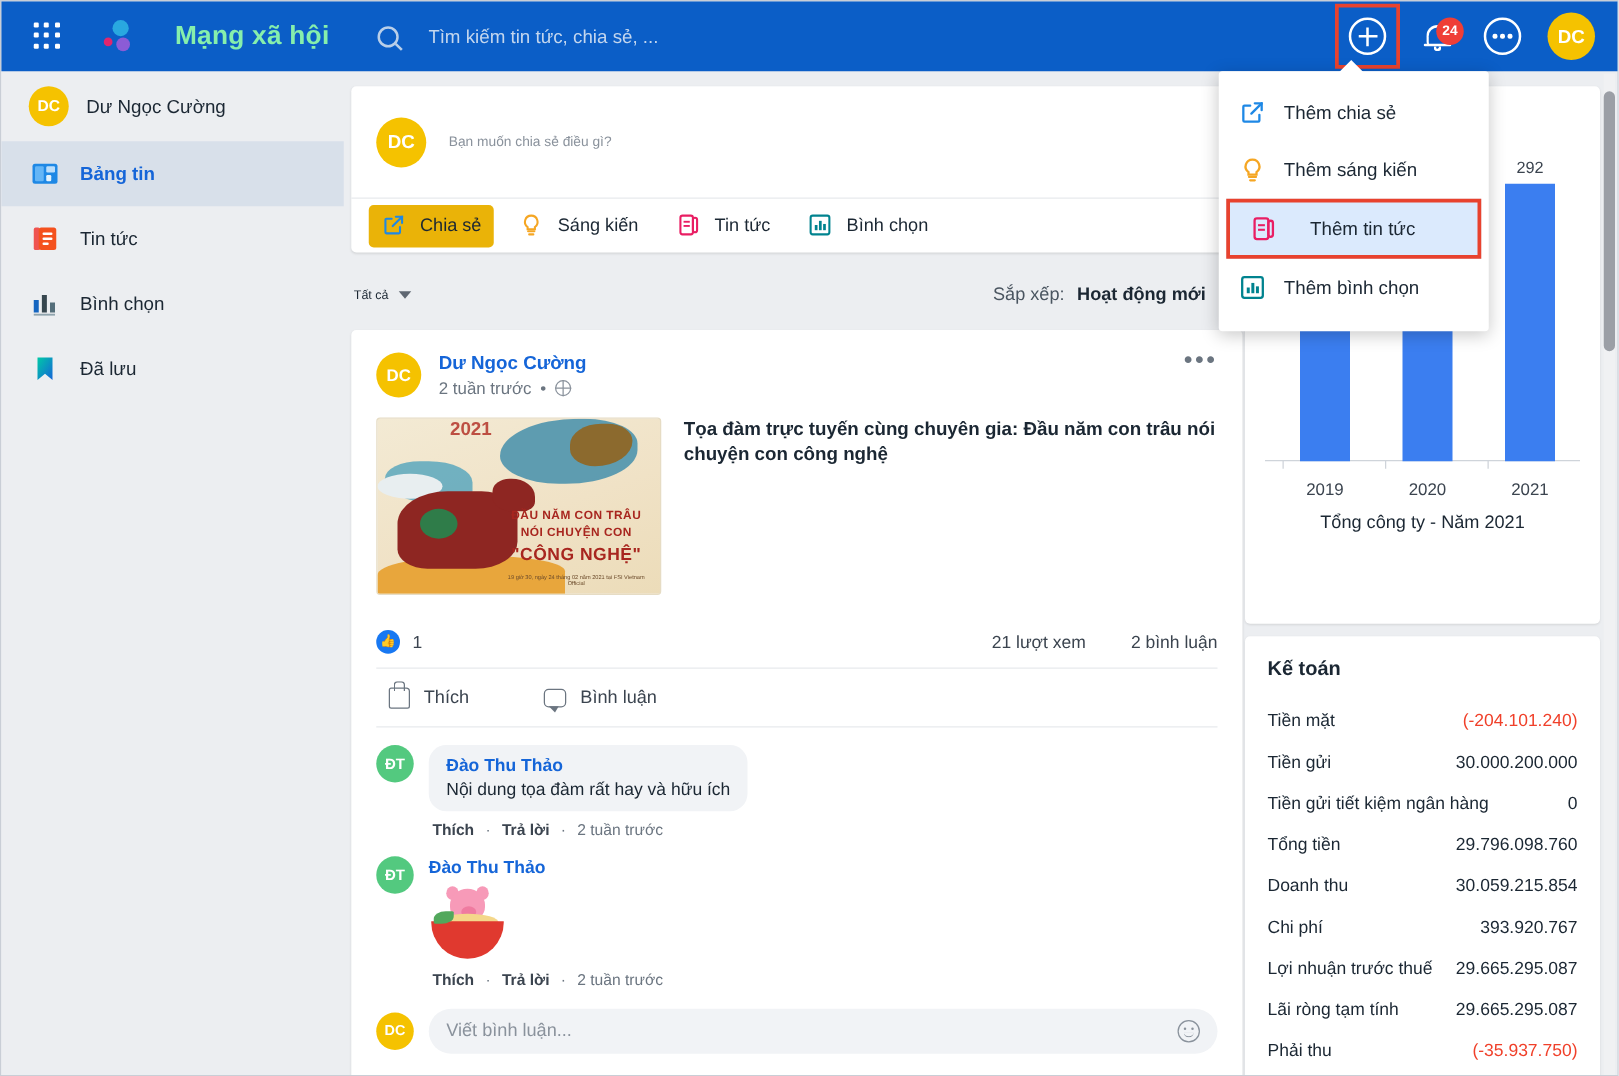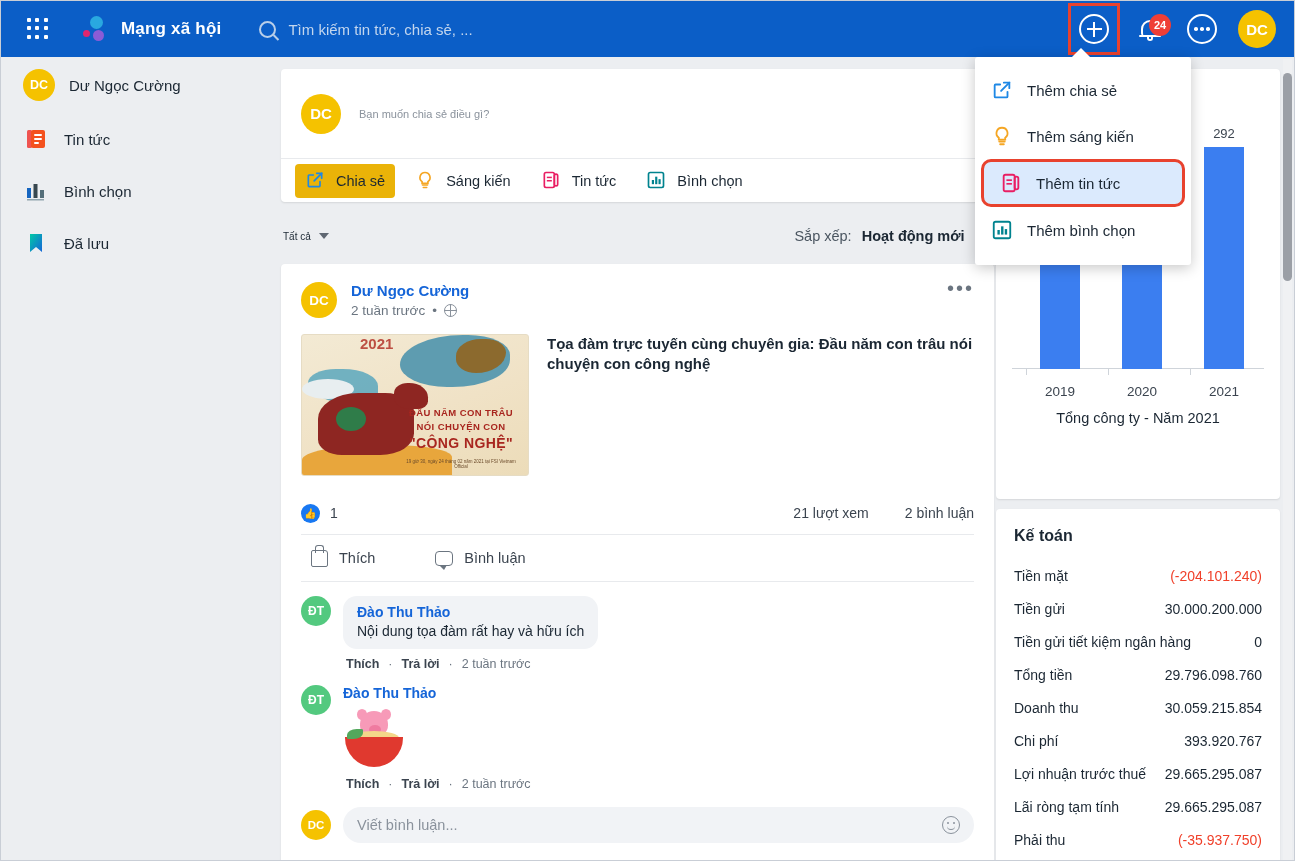--- a/index.html
+++ b/index.html
@@ -33,25 +33,25 @@
     grid-template-rows: repeat(3, 1fr);
     gap: 3px;
     cursor: pointer;
   }
   .grid-icon i { display:block; background:#ffffff; border-radius:1px; width:4px; height:4px;}
   .brand-dots { position: relative; width: 34px; height: 30px; margin-left: 30px; }
   .brand-dots .d1 { position:absolute; width:13px; height:13px; border-radius:50%; background:#29a8e0; left:11px; top:2px;}
   .brand-dots .d2 { position:absolute; width:7px; height:7px; border-radius:50%; background:#e0266e; left:4px; top:16px;}
   .brand-dots .d3 { position:absolute; width:11px; height:11px; border-radius:50%; background:#8b5cd6; left:14px; top:16px;}
   .brand-title {
-    color:#ffffff; font-size: 17px; font-weight: bold;
-    margin-left: 8px; letter-spacing: .2px;
+    color:#86efac; font-size: 21px; font-weight: bold;
+    margin-left: 27px; letter-spacing: .2px;
   }
   .search-wrap {
-    display:flex; align-items:flex-start; margin-left: 38px; flex: 1;
+    display:flex; align-items:flex-start; margin-left: 38px; flex: 1; gap: 12px;
   }
   .search-icon {
     width:17px; height:17px; border:2px solid #b9cfe9; border-radius:50%;
     position:relative; margin-right:12px;
   }
   .search-icon:after {
     content:""; position:absolute; width:2px; height:7px; background:#b9cfe9;
     right:-3px; bottom:-5px; transform:rotate(-45deg);
   }
   .search-input {
@@ -114,21 +114,21 @@
     border-bottom:10px solid #ffffff;
   }
   .menu-item {
     display:flex; align-items:center; height: 46px;
     padding: 0 16px; cursor: pointer; font-size: 15px; color:#1b2733;
   }
   .menu-item .mi-label { margin-left: 14px; }
   .menu-item.active {
     background: #dbeafd;
     border: 3px solid #e8422e;
-    margin: 0 6px; height: 48px; border-radius:10px;
+    margin: 0 6px; height: 48px; border-radius:0;gap:12px;
   }
 
   
   .ic { width:22px; height:22px; position:relative; flex:0 0 22px;}
 
   
   .sidebar {
     position:absolute; top:56px; left:0; width:274px; height:805px;
     background:#eceef1;
   }
@@ -362,20 +362,31 @@
       <div class="avatar-dc">DC</div>
     </div>
   </div>
 
   <div class="sidebar">
     <div class="side-user">
       <div class="av">DC</div>
       <div class="nm">Dư Ngọc Cường</div>
     </div>
 
+    <div class="side-item active">
+      <span class="side-ic">
+        <svg width="24" height="24" viewBox="0 0 24 24">
+          <rect x="2" y="4" width="20" height="16" rx="2" fill="#1e88e5"></rect>
+          <rect x="4" y="6" width="7" height="12" rx="1" fill="#64b5f6"></rect>
+          <rect x="13" y="6" width="7" height="5" rx="1" fill="#bbdefb"></rect>
+          <rect x="13" y="13" width="4" height="5" rx="1" fill="#e3f2fd"></rect>
+        </svg>
+      </span>
+      <span class="lbl">Bảng tin</span>
+    </div>
 
     <div class="side-item">
       <span class="side-ic">
         <svg width="24" height="24" viewBox="0 0 24 24">
           <rect x="3" y="3" width="5" height="18" rx="1.5" fill="#ef5350"></rect>
           <rect x="7" y="3" width="14" height="18" rx="2" fill="#f4511e"></rect>
           <rect x="10" y="7" width="8" height="2" rx="1" fill="#fff"></rect>
           <rect x="10" y="11" width="8" height="2" rx="1" fill="#fff"></rect>
           <rect x="10" y="15" width="5" height="2" rx="1" fill="#fff"></rect>
         </svg>

